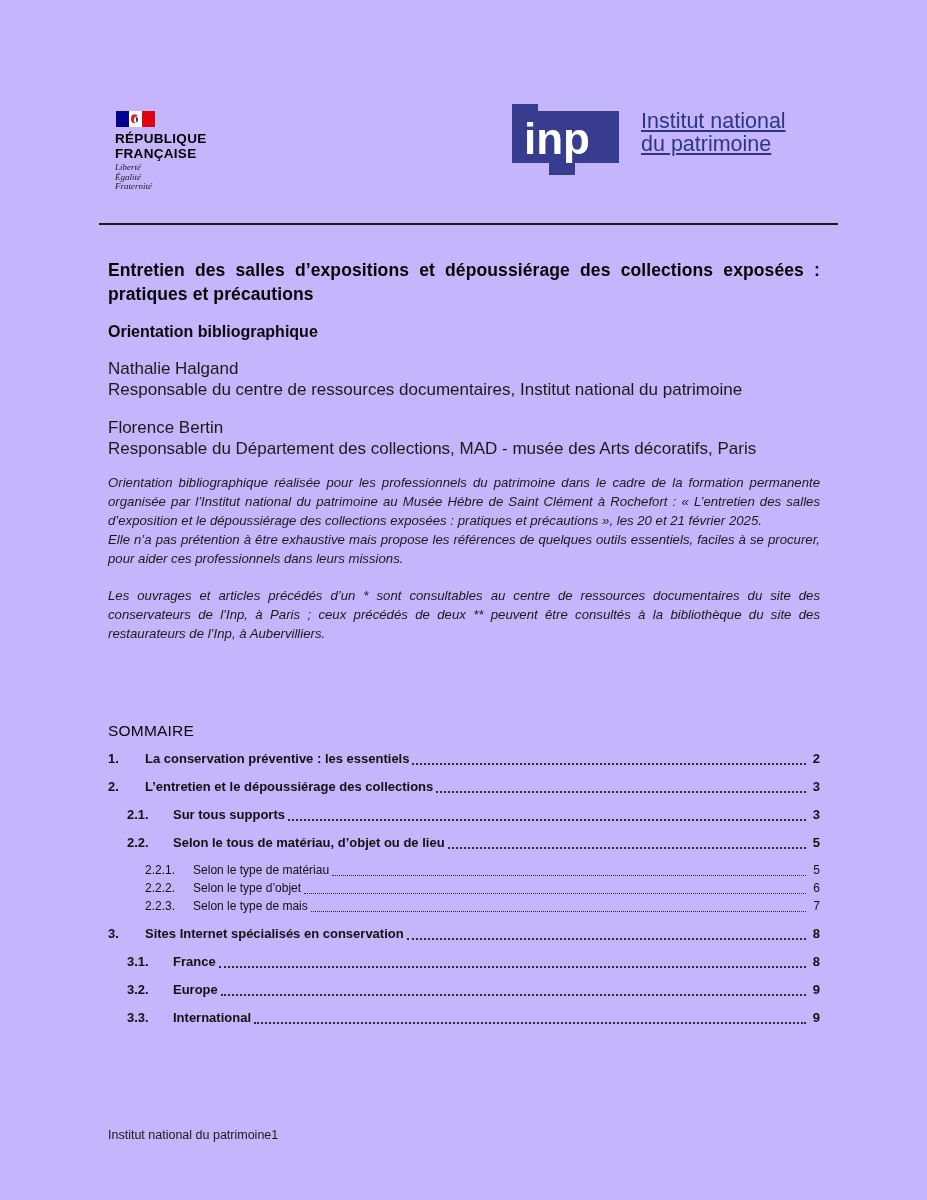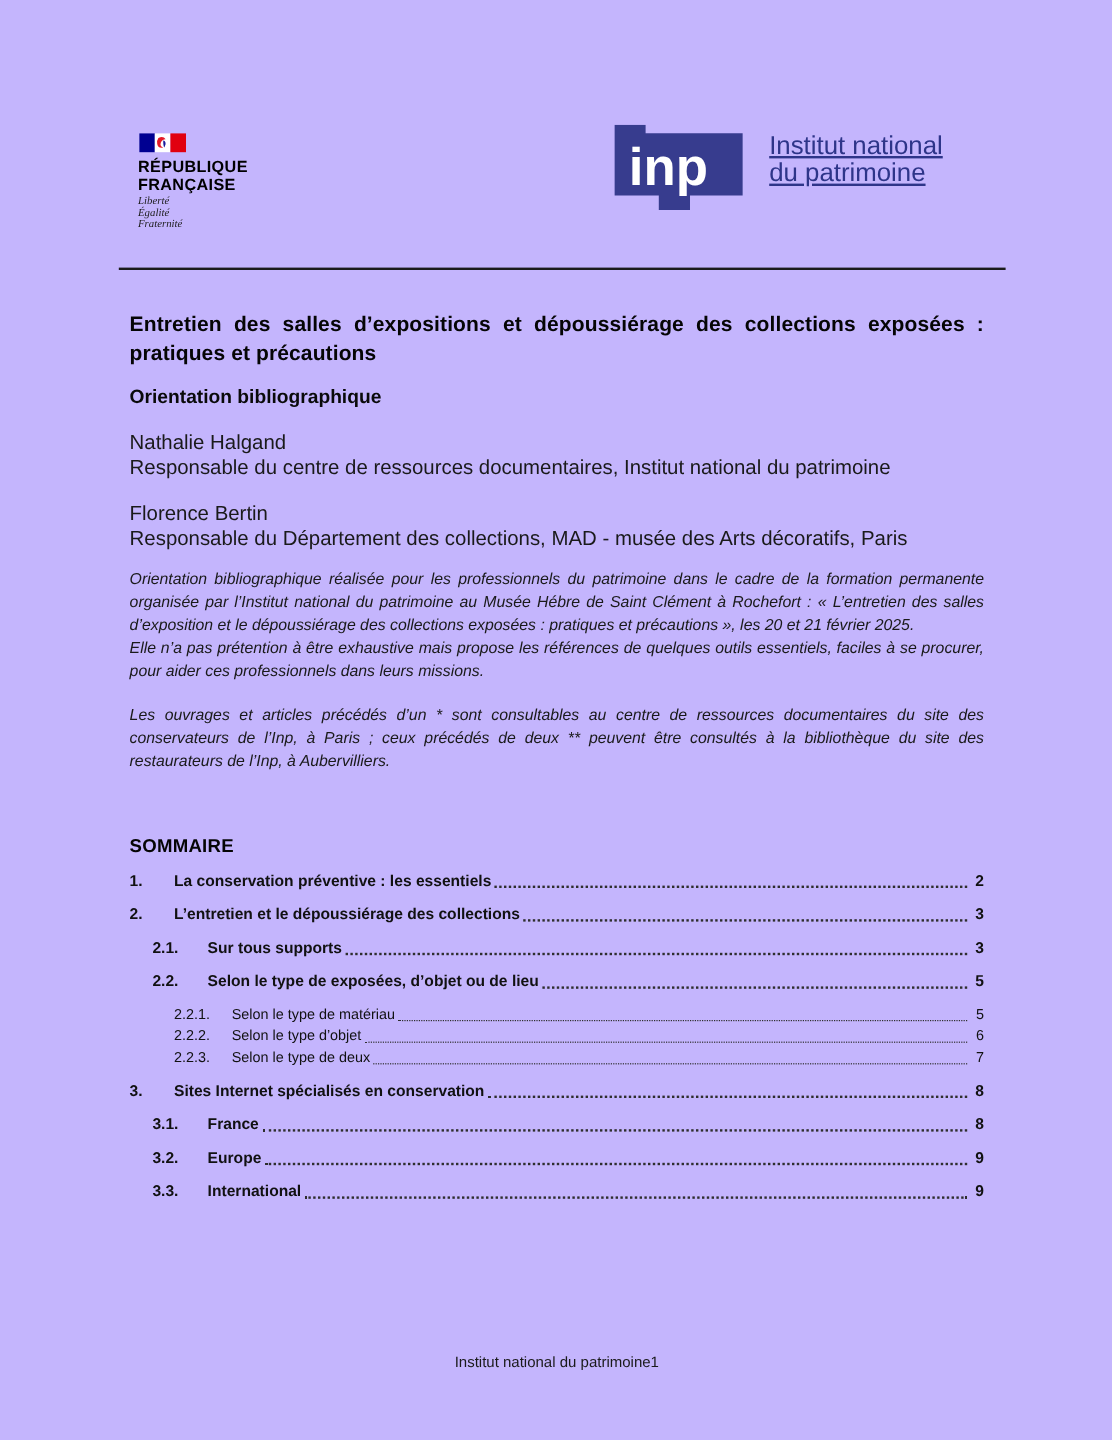--- a/index.html
+++ b/index.html
@@ -33,39 +33,39 @@
   .doc-title { font-size:17.5px; font-weight:bold; line-height:24px; color:#050505; text-align:justify; letter-spacing:0.1px; }
   .doc-subtitle { margin-top:17px; font-size:16px; font-weight:bold; color:#0a0a0a; }
 
   .author { margin-top:17px; font-size:17px; line-height:21px; color:#1a1a1a; }
   .author + .author { }
 
   .intro { margin-top:14px; font-style:italic; font-size:13.2px; line-height:19px; text-align:justify; color:#1a1a1a; }
   .note  { margin-top:18px; font-style:italic; font-size:13.2px; line-height:19px; text-align:justify; color:#1a1a1a; }
 
   
-  .toc-heading { margin-top:54px; font-size:15.5px; font-weight:bold; letter-spacing:0.2px; color:#050505; }
+  .toc-heading { margin-top:79px; font-size:15.5px; font-weight:normal; letter-spacing:0.2px; color:#050505; }
   .toc { margin-top:1px; }
   .toc-row { display:flex; align-items:baseline; font-size:13px; line-height:18px; color:#111; }
   .toc-row.b { font-weight:bold; }
   .toc-row .num { flex:0 0 auto; }
   .toc-row .lbl { flex:0 1 auto; white-space:nowrap; }
   .toc-row .dots { flex:1 1 auto; align-self:flex-end; border-bottom:2px dotted #2e2e2e; margin:0 2px 3.5px 3px; height:4px; }
   .toc-row .pg { flex:0 0 auto; min-width:12px; text-align:right; }
   .lvl1 { margin-top:10px; }
   .lvl1 .num { width:37px; }
   .lvl2 { margin-top:10px; padding-left:19px; }
   .lvl2 .num { width:46px; }
   .lvl3 { margin-top:1px; padding-left:37px; font-size:12px; line-height:17px; }
   .lvl3 .num { margin-right:18px; }
   .lvl3 .dots { border-bottom-width:1.8px; margin-bottom:3px; }
   .lvl3-first { margin-top:10px; }
 
   
-  .footer { position:absolute; left:108px; width:712px; top:1128px; display:flex; justify-content:center; font-size:12.5px; color:#1a1a1a; }
+  .footer { position:absolute; left:108px; width:712px; top:1128px; display:flex; justify-content:flex-start; font-size:12.5px; color:#1a1a1a; }
 </style>
 </head>
 <body>
 
 <div class="page">
 
   <div class="rf-logo">
     <svg class="rf-flag" width="39" height="16" viewBox="0 0 39 16">
       <rect x="0" y="0" width="13" height="16" fill="#000091"></rect>
       <rect x="13" y="0" width="13" height="16" fill="#ffffff"></rect>
@@ -138,42 +138,42 @@
 
       <div class="toc-row b lvl2">
         <span class="num">2.1.</span>
         <span class="lbl">Sur tous supports</span>
         <span class="dots"></span>
         <span class="pg">3</span>
       </div>
 
       <div class="toc-row b lvl2">
         <span class="num">2.2.</span>
-        <span class="lbl">Selon le type de exposées, d’objet ou de lieu</span>
+        <span class="lbl">Selon le tous de matériau, d’objet ou de lieu</span>
         <span class="dots"></span>
         <span class="pg">5</span>
       </div>
 
       <div class="toc-row lvl3 lvl3-first">
         <span class="num">2.2.1.</span>
         <span class="lbl">Selon le type de matériau</span>
         <span class="dots"></span>
         <span class="pg">5</span>
       </div>
 
       <div class="toc-row lvl3">
         <span class="num">2.2.2.</span>
         <span class="lbl">Selon le type d’objet</span>
         <span class="dots"></span>
         <span class="pg">6</span>
       </div>
 
       <div class="toc-row lvl3">
         <span class="num">2.2.3.</span>
-        <span class="lbl">Selon le type de deux</span>
+        <span class="lbl">Selon le type de mais</span>
         <span class="dots"></span>
         <span class="pg">7</span>
       </div>
 
       <div class="toc-row b lvl1">
         <span class="num">3.</span>
         <span class="lbl">Sites Internet spécialisés en conservation</span>
         <span class="dots"></span>
         <span class="pg">8</span>
       </div>

